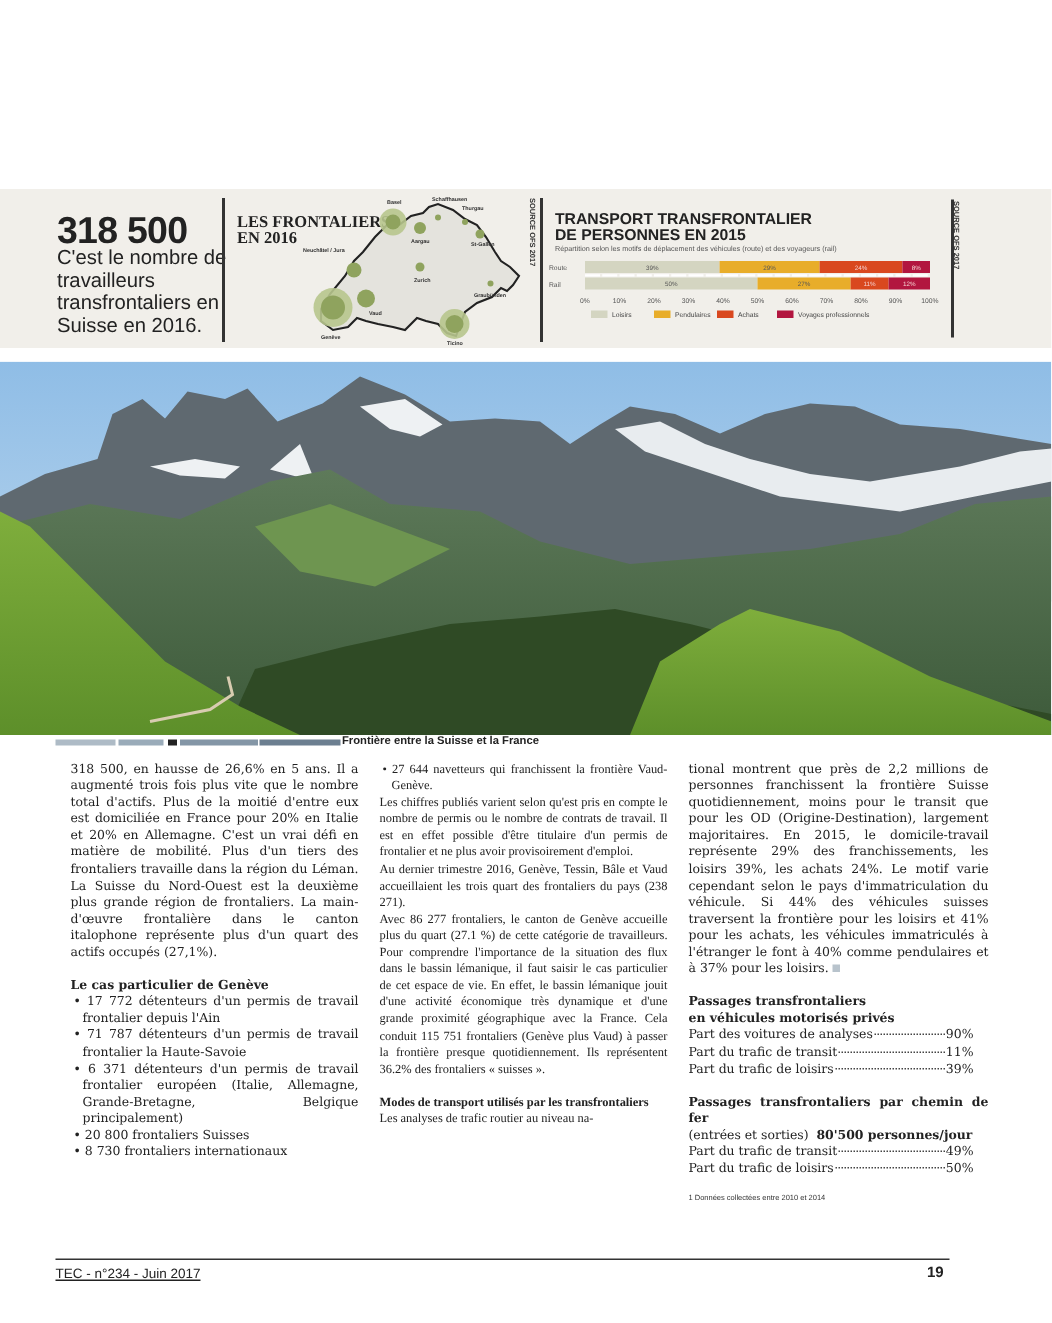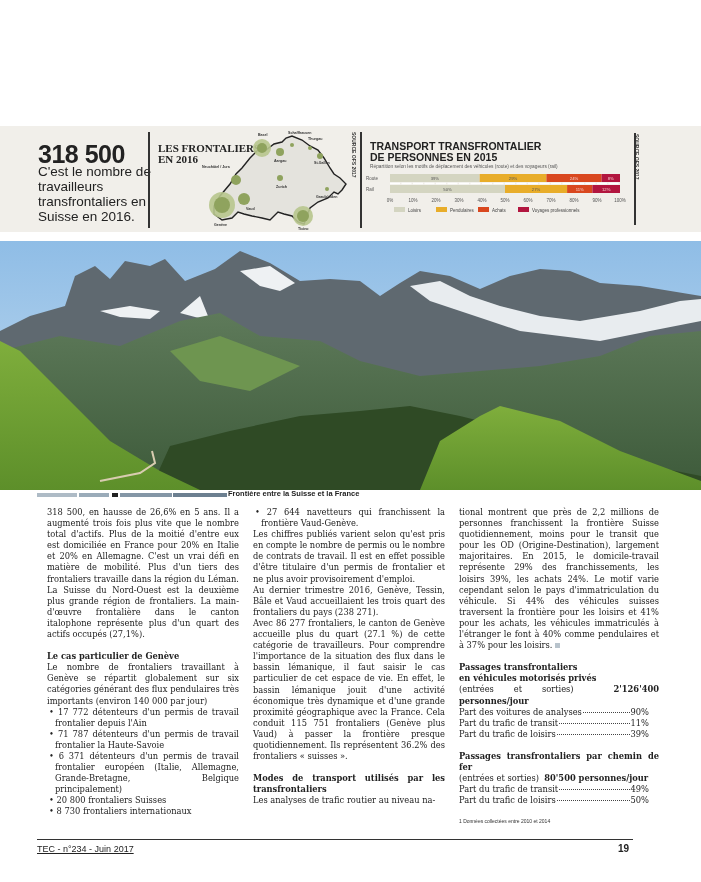--- a/index.html
+++ b/index.html
@@ -22,21 +22,21 @@
   
   .photo { position: absolute; left: 0; top: 241px; width: 701px; height: 249px; overflow: hidden; }
   .photo svg { width: 100%; height: 100%; display: block; }
 
   .cap-bar { position: absolute; top: 493px; height: 4px; }
   .caption { position: absolute; left: 228px; top: 489px; font-family: "Liberation Sans", sans-serif; font-weight: 700; font-size: 7.5px; color: #222; }
 
   
   .col { position: absolute; top: 507px; font-size: 8.3px; line-height: 11.1px; color: #222; text-align: justify; hyphens: manual; margin-left: 10px; }
   .col1 { left: 37px; width: 192px; }
-  .col2 { left: 243px; width: 192px; }
+  .col2 { left: 243px; width: 192px; font-family: Liberation Serif, serif; }
   .col3 { left: 449px; width: 200px; }
   .col p { margin: 0; }
   .col .gap { height: 11px; }
   .col h4 { font-size: 8.3px; font-weight: 700; margin: 0; }
   .col ul { list-style: none; }
   .col li { padding-left: 8px; text-indent: -6px; }
   .col li::before { content: "• "; }
   .endmark { display: inline-block; width: 5px; height: 5px; background: #b8c3cc; margin-left: 3px; vertical-align: middle; }
   .stat-row { display: flex; align-items: baseline; width: 190px; }
   .stat-row .lbl { white-space: nowrap; }
@@ -181,21 +181,20 @@
 <div class="cap-bar" style="left:79px; width:30px; background:#9aabb9;"></div>
 <div class="cap-bar" style="left:112px; width:6px; background:#222;"></div>
 <div class="cap-bar" style="left:120px; width:52px; background:#8496a6;"></div>
 <div class="cap-bar" style="left:173px; width:54px; background:#6c7f90;"></div>
 <div class="caption">Frontière entre la Suisse et la France</div>
 
 <div class="col col1">
   <p>318 500, en hausse de 26,6% en 5 ans. Il a augmenté trois fois plus vite que le nombre total d'actifs. Plus de la moitié d'entre eux est domiciliée en France pour 20% en Italie et 20% en Allemagne. C'est un vrai défi en matière de mobilité. Plus d'un tiers des frontaliers travaille dans la région du Léman. La Suisse du Nord-Ouest est la deuxième plus grande région de frontaliers. La main-d'œuvre frontalière dans le canton italophone représente plus d'un quart des actifs occupés (27,1%).</p>
   <div class="gap"></div>
   <h4>Le cas particulier de Genève</h4>
-  <p>Le nombre de frontaliers travaillant à Genève se répartit globalement sur six catégories générant des flux pendulaires très importants (environ 140 000 par jour)</p>
   <ul>
     <li>17 772 détenteurs d'un permis de travail frontalier depuis l'Ain</li>
     <li>71 787 détenteurs d'un permis de travail frontalier la Haute-Savoie</li>
     <li>6 371 détenteurs d'un permis de travail frontalier européen (Italie, Allemagne, Grande-Bretagne, Belgique principalement)</li>
     <li>20 800 frontaliers Suisses</li>
     <li>8 730 frontaliers internationaux</li>
   </ul>
 </div>
 
 <div class="col col2">
@@ -209,21 +208,20 @@
   <h4>Modes de transport utilisés par les transfrontaliers</h4>
   <p>Les analyses de trafic routier au niveau na-</p>
 </div>
 
 <div class="col col3">
   <p><span>tional montrent que près de 2,2 millions de personnes franchissent la frontière Suisse quotidiennement, moins pour le transit que pour les OD (Origine-Destination), largement majoritaires. En 2015, le domicile-travail représente 29% des franchissements, les loisirs 39%, les achats 24%. Le motif varie cependant selon le pays d'immatriculation du véhicule. Si 44% des véhicules suisses traversent la frontière pour les loisirs et 41% pour les achats, les véhicules immatriculés à l'étranger le font à 40% comme pendulaires et à 37% pour les loisirs.</span><span class="endmark"></span></p>
   <div class="gap"></div>
   <div>
     <h4>Passages transfrontaliers</h4>
     <h4>en véhicules motorisés privés</h4>
-    <div><span>(entrées et sorties)</span>&nbsp; <b>2'126'400 personnes/jour</b></div>
     <div class="stat-row">
         <span class="lbl">Part des voitures de analyses</span>
         <span class="dots"></span>
         <span class="val">90%</span>
       </div>
     <div class="stat-row">
         <span class="lbl">Part du trafic de transit</span>
         <span class="dots"></span>
         <span class="val">11%</span>
       </div>

